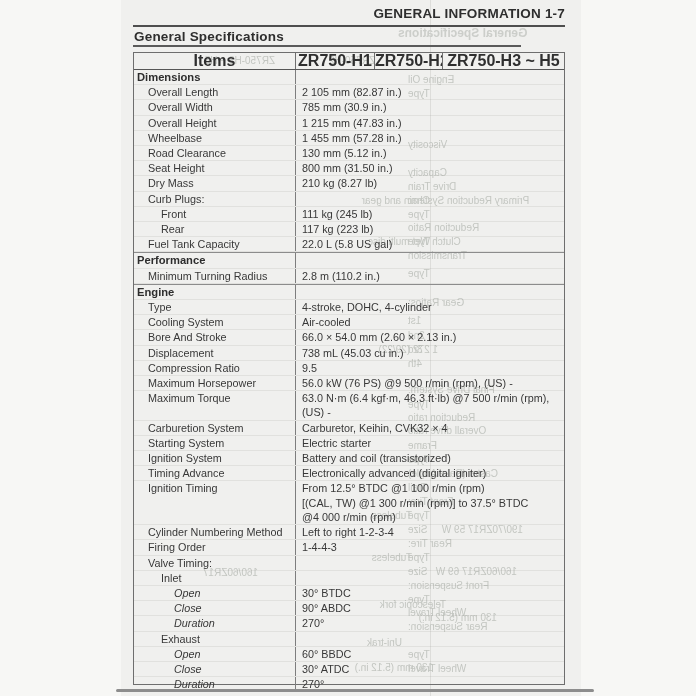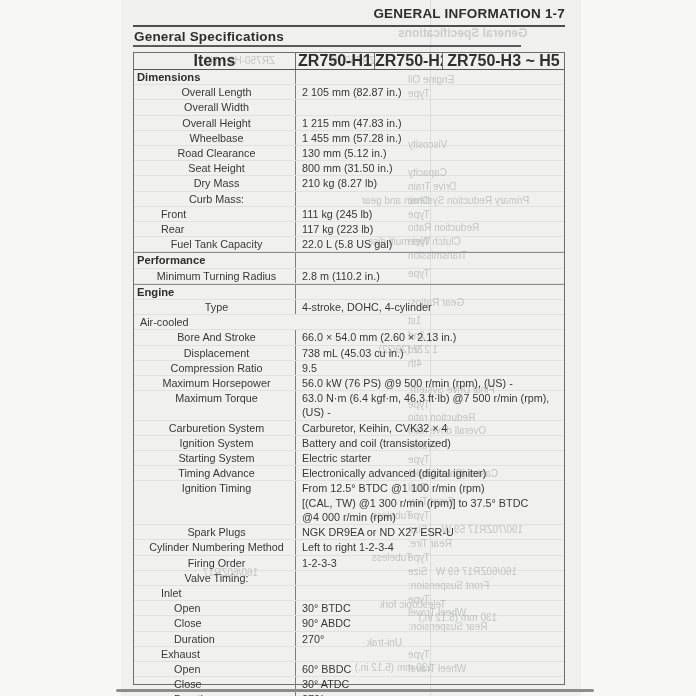--- a/index.html
+++ b/index.html
@@ -45,23 +45,23 @@
 
   #spec-body{position:relative;}
   .row{display:flex;min-height:14.2px;border-bottom:1px solid rgba(150,150,145,.16);}
   .row.section-sep{border-top:1px solid #8c8c8c;}
   .row .c-item{
     width:162px;box-sizing:border-box;border-right:1px solid #7e7e7e;
     padding-right:10px;overflow:hidden;white-space:nowrap;
   }
   .row .c-val{flex:1;padding-left:6px;overflow:hidden;}
   .row.section .c-item{font-weight:bold;font-size:11.2px;color:#2d2d2d;padding-left:3px;}
-  .ind-1 .c-item{padding-left:14px;text-align:center;}
+  .ind-1 .c-item{padding-left:14px;}
   .ind-2 .c-item{padding-left:27px;}
-  .ind-3 .c-item{padding-left:40px;}
+  .ind-3 .c-item{padding-left:40px;font-style:italic;}
 
   
   .ghost{
     position:absolute;font-size:10px;line-height:12px;color:#c3c6c1;
     transform:scaleX(-1);white-space:nowrap;pointer-events:none;
   }
   .ghost.r{text-align:right;}
   .ghost.b{font-weight:bold;font-size:12px;color:#ccceca;}
 
   #scan-bottom-edge{
@@ -147,20 +147,21 @@
         <div class="row ind-0 section">
           <div class="c-item">Dimensions</div>
           <div class="c-val"></div>
         </div>
         <div class="row ind-1">
           <div class="c-item">Overall Length</div>
           <div class="c-val">2 105 mm (82.87 in.)</div>
         </div>
         <div class="row ind-1">
           <div class="c-item">Overall Width</div>
+          <div class="c-val">785 mm (30.9 in.)</div>
         </div>
         <div class="row ind-1">
           <div class="c-item">Overall Height</div>
           <div class="c-val">1 215 mm (47.83 in.)</div>
         </div>
         <div class="row ind-1">
           <div class="c-item">Wheelbase</div>
           <div class="c-val">1 455 mm (57.28 in.)</div>
         </div>
         <div class="row ind-1">
@@ -169,21 +170,21 @@
         </div>
         <div class="row ind-1">
           <div class="c-item">Seat Height</div>
           <div class="c-val">800 mm (31.50 in.)</div>
         </div>
         <div class="row ind-1">
           <div class="c-item">Dry Mass</div>
           <div class="c-val">210 kg (8.27 lb)</div>
         </div>
         <div class="row ind-1">
-          <div class="c-item">Curb Mass:</div>
+          <div class="c-item">Curb Plugs:</div>
           <div class="c-val"></div>
         </div>
         <div class="row ind-2">
           <div class="c-item">Front</div>
           <div class="c-val">111 kg (245 lb)</div>
         </div>
         <div class="row ind-2">
           <div class="c-item">Rear</div>
           <div class="c-val">117 kg (223 lb)</div>
         </div>
@@ -201,20 +202,21 @@
         </div>
         <div class="row ind-0 section section-sep">
           <div class="c-item">Engine</div>
           <div class="c-val"></div>
         </div>
         <div class="row ind-1">
           <div class="c-item">Type</div>
           <div class="c-val">4-stroke, DOHC, 4-cylinder</div>
         </div>
         <div class="row ind-1">
+          <div class="c-item">Cooling System</div>
           <div class="c-val">Air-cooled</div>
         </div>
         <div class="row ind-1">
           <div class="c-item">Bore And Stroke</div>
           <div class="c-val">66.0 × 54.0 mm (2.60 × 2.13 in.)</div>
         </div>
         <div class="row ind-1">
           <div class="c-item">Displacement</div>
           <div class="c-val">738 mL (45.03 cu in.)</div>
         </div>
@@ -228,50 +230,46 @@
         </div>
         <div class="row ind-1">
           <div class="c-item">Maximum Torque</div>
           <div class="c-val">63.0 N·m (6.4 kgf·m, 46.3 ft·lb) @7 500 r/min (rpm), (US) -</div>
         </div>
         <div class="row ind-1">
           <div class="c-item">Carburetion System</div>
           <div class="c-val">Carburetor, Keihin, CVK32 × 4</div>
         </div>
         <div class="row ind-1">
+          <div class="c-item">Starting System</div>
+          <div class="c-val">Electric starter</div>
+        </div>
+        <div class="row ind-1">
           <div class="c-item">Ignition System</div>
           <div class="c-val">Battery and coil (transistorized)</div>
-        </div>
-        <div class="row ind-1">
-          <div class="c-item">Starting System</div>
-          <div class="c-val">Electric starter</div>
         </div>
         <div class="row ind-1">
           <div class="c-item">Timing Advance</div>
           <div class="c-val">Electronically advanced (digital igniter)</div>
         </div>
         <div class="row ind-1">
           <div class="c-item">Ignition Timing</div>
           <div class="c-val">
             <div>From 12.5° BTDC @1 100 r/min (rpm)</div>
             <div>[(CAL, TW) @1 300 r/min (rpm)] to 37.5° BTDC</div>
             <div>@4 000 r/min (rpm)</div>
           </div>
         </div>
         <div class="row ind-1">
-          <div class="c-item">Spark Plugs</div>
-          <div class="c-val">NGK DR9EA or ND X27 ESR-U</div>
-        </div>
-        <div class="row ind-1">
           <div class="c-item">Cylinder Numbering Method</div>
           <div class="c-val">Left to right 1-2-3-4</div>
         </div>
         <div class="row ind-1">
           <div class="c-item">Firing Order</div>
-          <div class="c-val">1-2-3-3</div>
+          <div class="c-val">1-4-4-3</div>
         </div>
         <div class="row ind-1">
           <div class="c-item">Valve Timing:</div>
           <div class="c-val"></div>
         </div>
         <div class="row ind-2">
           <div class="c-item">Inlet</div>
           <div class="c-val"></div>
         </div>
         <div class="row ind-3">

